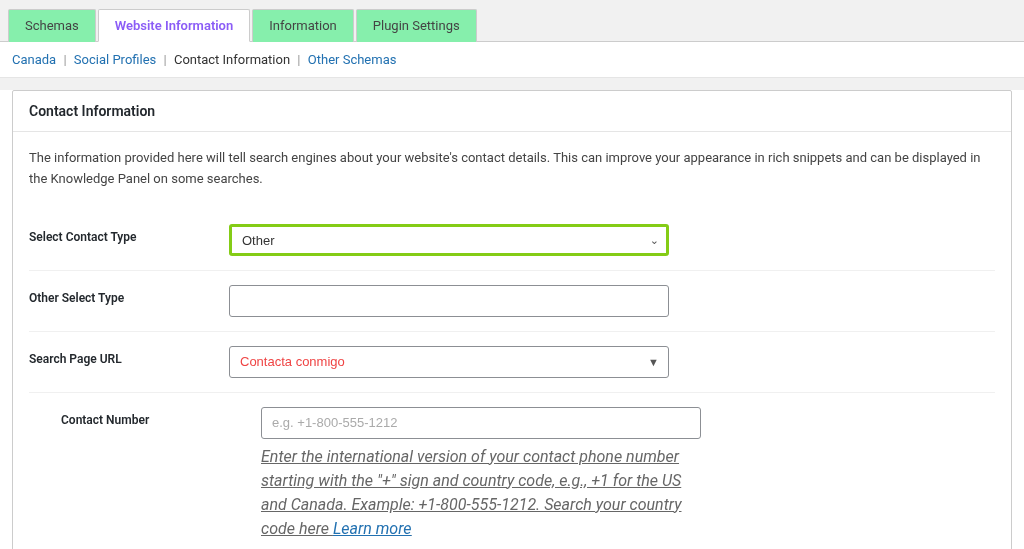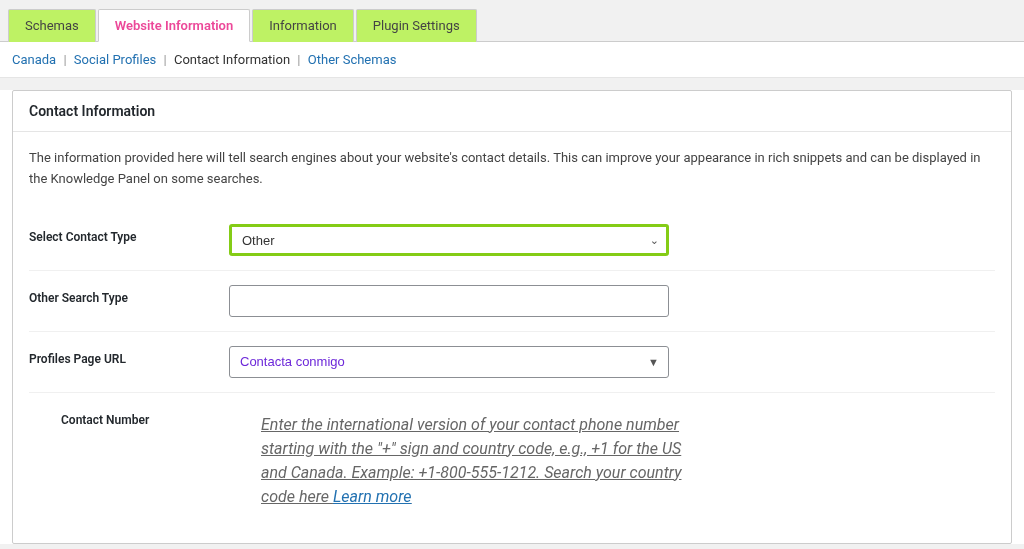--- a/index.html
+++ b/index.html
@@ -17,36 +17,36 @@
     
     .tabs-bar {
       display: flex;
       background: #f1f1f1;
       border-bottom: 1px solid #ccc;
       padding: 8px 8px 0 8px;
       gap: 2px;
     }
     .tab {
       padding: 8px 16px;
-      background: #bef264;
+      background: #86efac;
       border: 1px solid #ccc;
       border-bottom: none;
       cursor: pointer;
       font-size: 13px;
       color: #444;
       border-radius: 2px 2px 0 0;
       position: relative;
       bottom: -1px;
     }
     .tab.active {
       background: #fff;
       border-color: #ccc;
       border-bottom: 1px solid #fff;
       font-weight: 600;
-      color: #ec4899;
+      color: #8b5cf6;
     }
     
     .subnav {
       background: #fff;
       padding: 10px 12px;
       border-bottom: 1px solid #e5e5e5;
       font-size: 13px;
     }
     .subnav a {
       color: #2271b1;
@@ -151,21 +151,21 @@
       display: inline-block;
       width: 440px;
     }
     .url-select select {
       width: 100%;
       padding: 6px 30px 6px 10px;
       border: 1px solid #8c8f94;
       border-radius: 3px;
       background: #fff;
       font-size: 13px;
-      color: #6d28d9;
+      color: #ef4444;
       appearance: none;
       -webkit-appearance: none;
       cursor: pointer;
       height: 32px;
     }
     .url-select .chevron {
       position: absolute;
       right: 10px;
       top: 50%;
       transform: translateY(-50%);
@@ -232,41 +232,42 @@
                 <option>Roadside Assistance</option>
                 <option>Package Tracking</option>
                 <option selected="">Other</option>
               </select>
               <span class="chevron">⌄</span>
             </div>
           </div>
         </div>
 
         <div class="form-row">
-          <div class="form-label">Other Search Type</div>
+          <div class="form-label">Other Select Type</div>
           <div class="form-field">
             <input type="text" class="text-input" value="" style="">
           </div>
         </div>
 
         <div class="form-row">
-          <div class="form-label">Profiles Page URL</div>
+          <div class="form-label">Search Page URL</div>
           <div class="form-field">
             <div class="url-select">
               <select>
                 <option selected="">Contacta conmigo</option>
               </select>
               <span class="chevron">▼</span>
             </div>
           </div>
         </div>
 
         <div class="form-row">
           <div class="form-label">Contact Number</div>
           <div class="form-field">
+            <input type="text" class="text-input" placeholder="e.g. +1-800-555-1212" value="" style="">
             <p class="help-text">
               <span>Enter the international version of your contact phone number starting with the "+" sign and country code, e.g., +1 for the US and Canada. Example: +1-800-555-1212. Search your country code here</span>
               <a href="#">Learn more</a>
             </p>
           </div>
         </div>
 
       </div>
     </div>
   </div>

